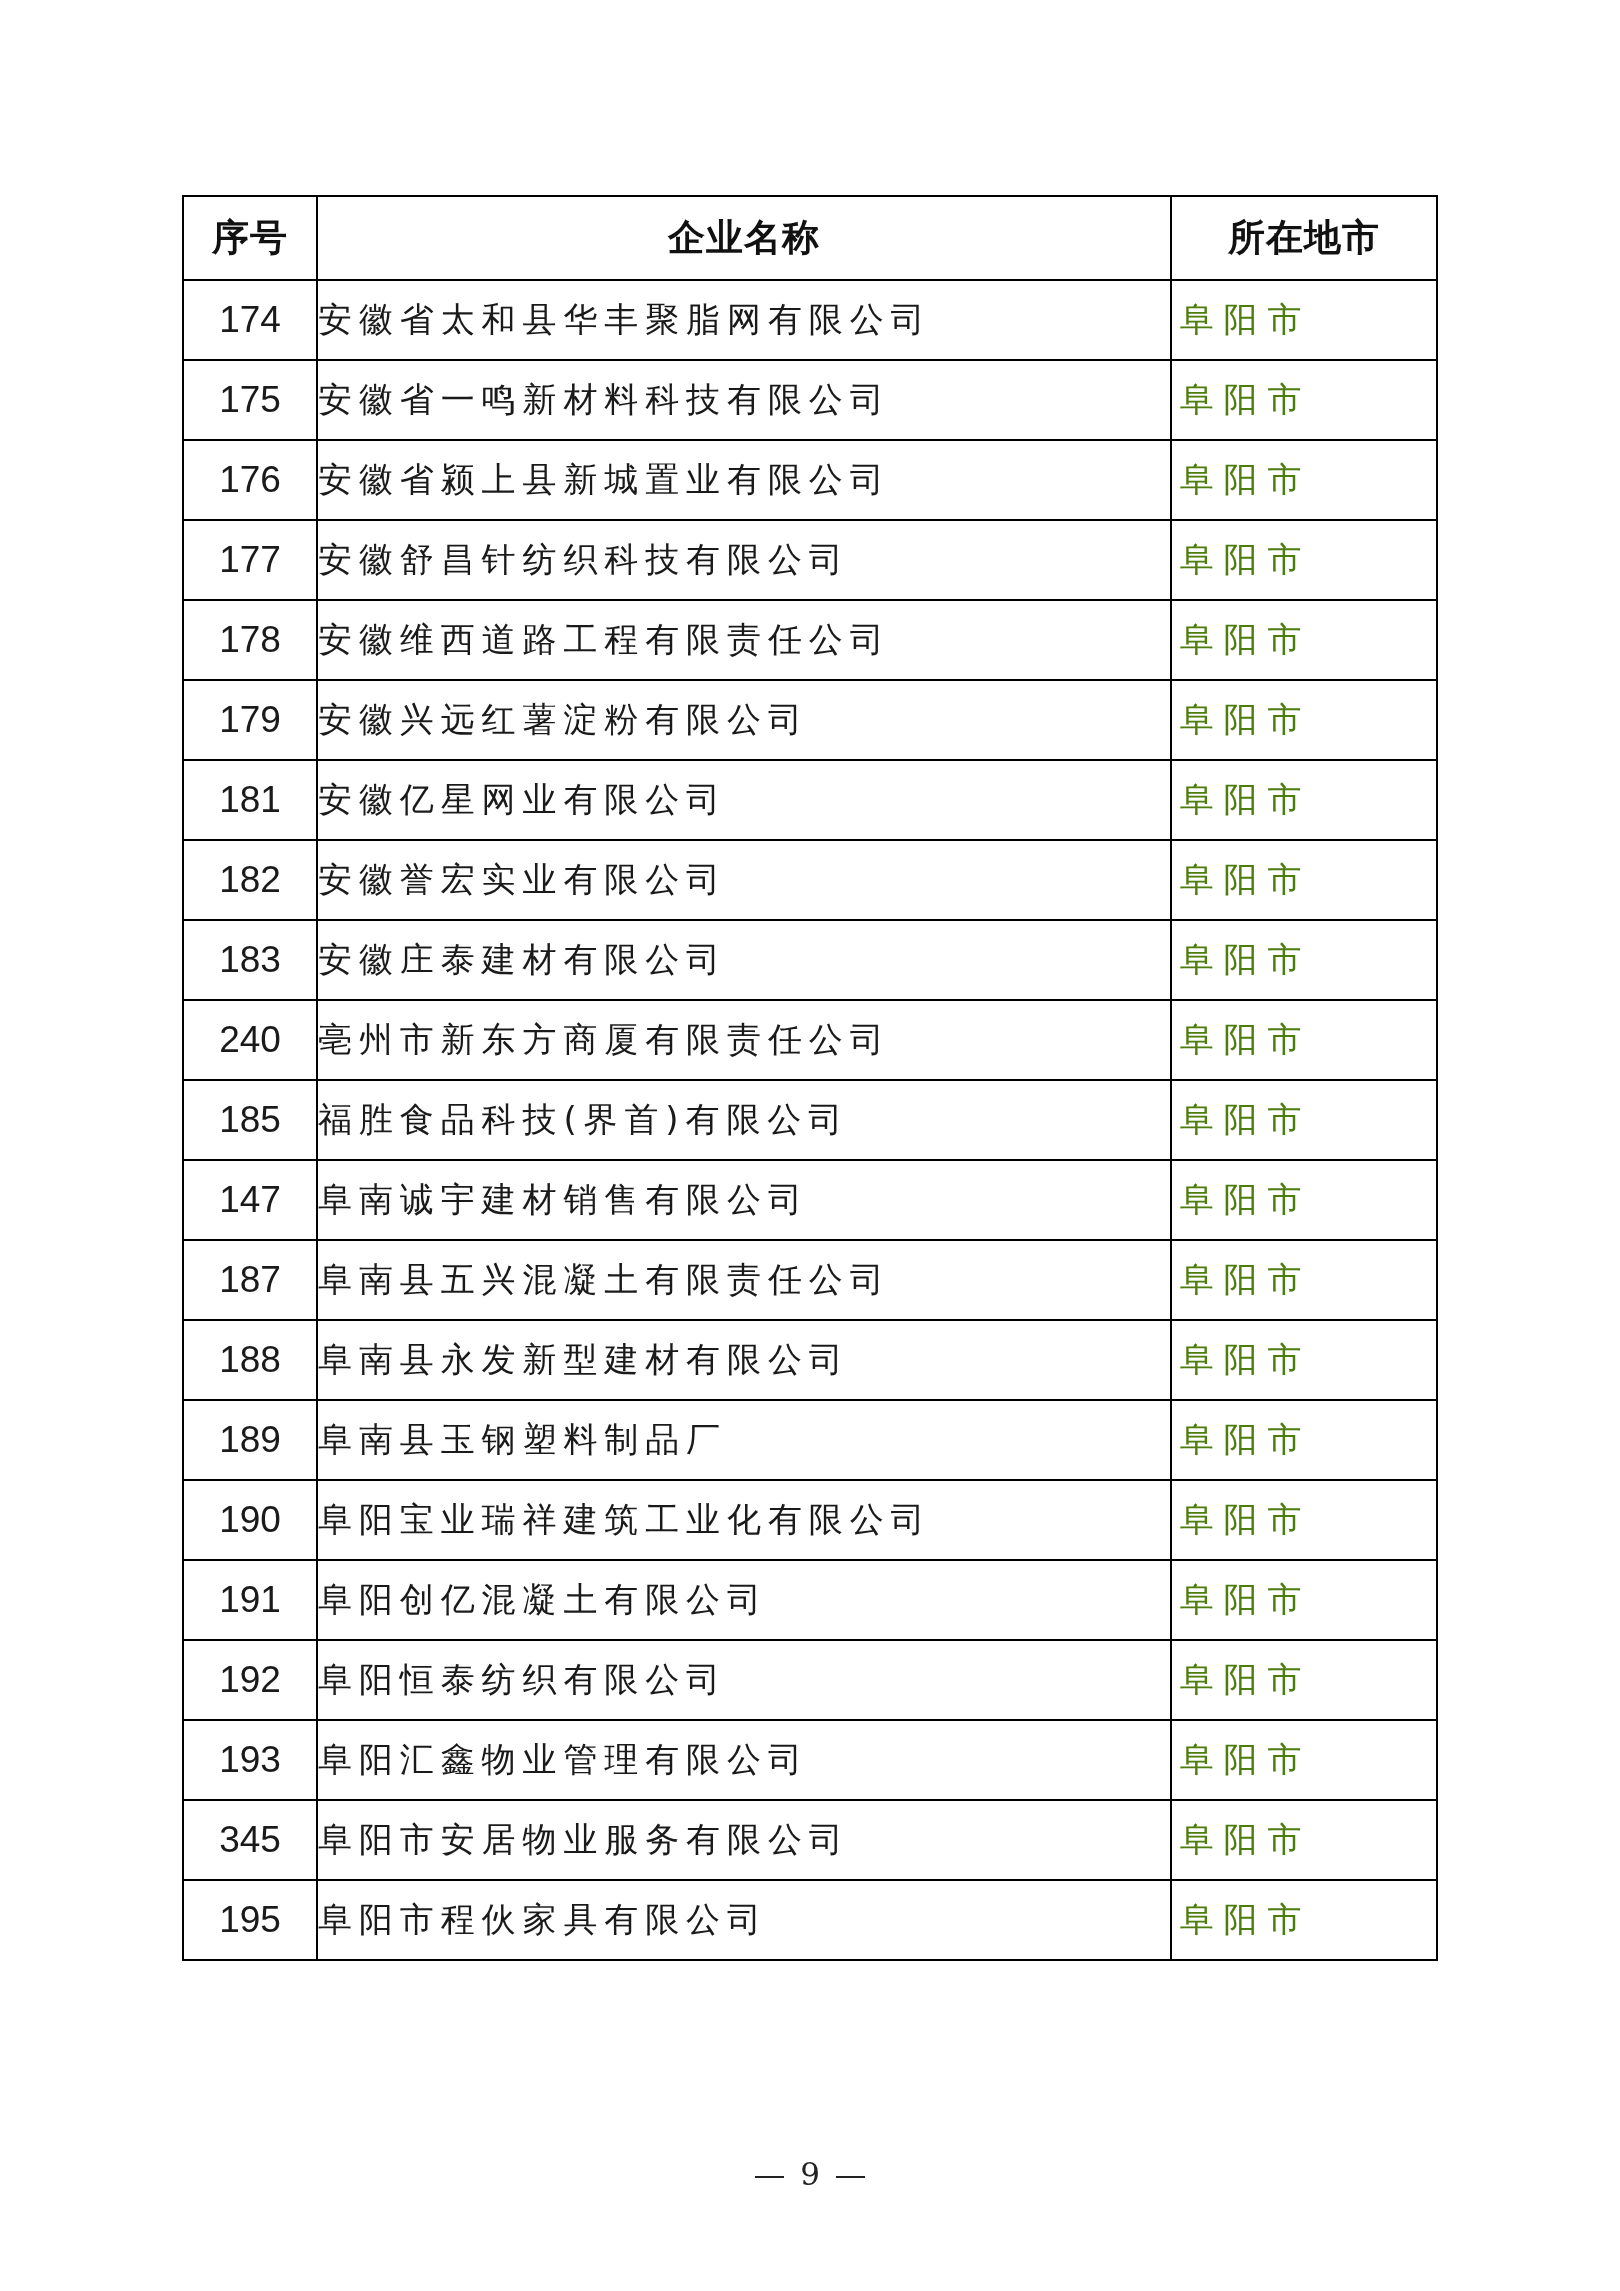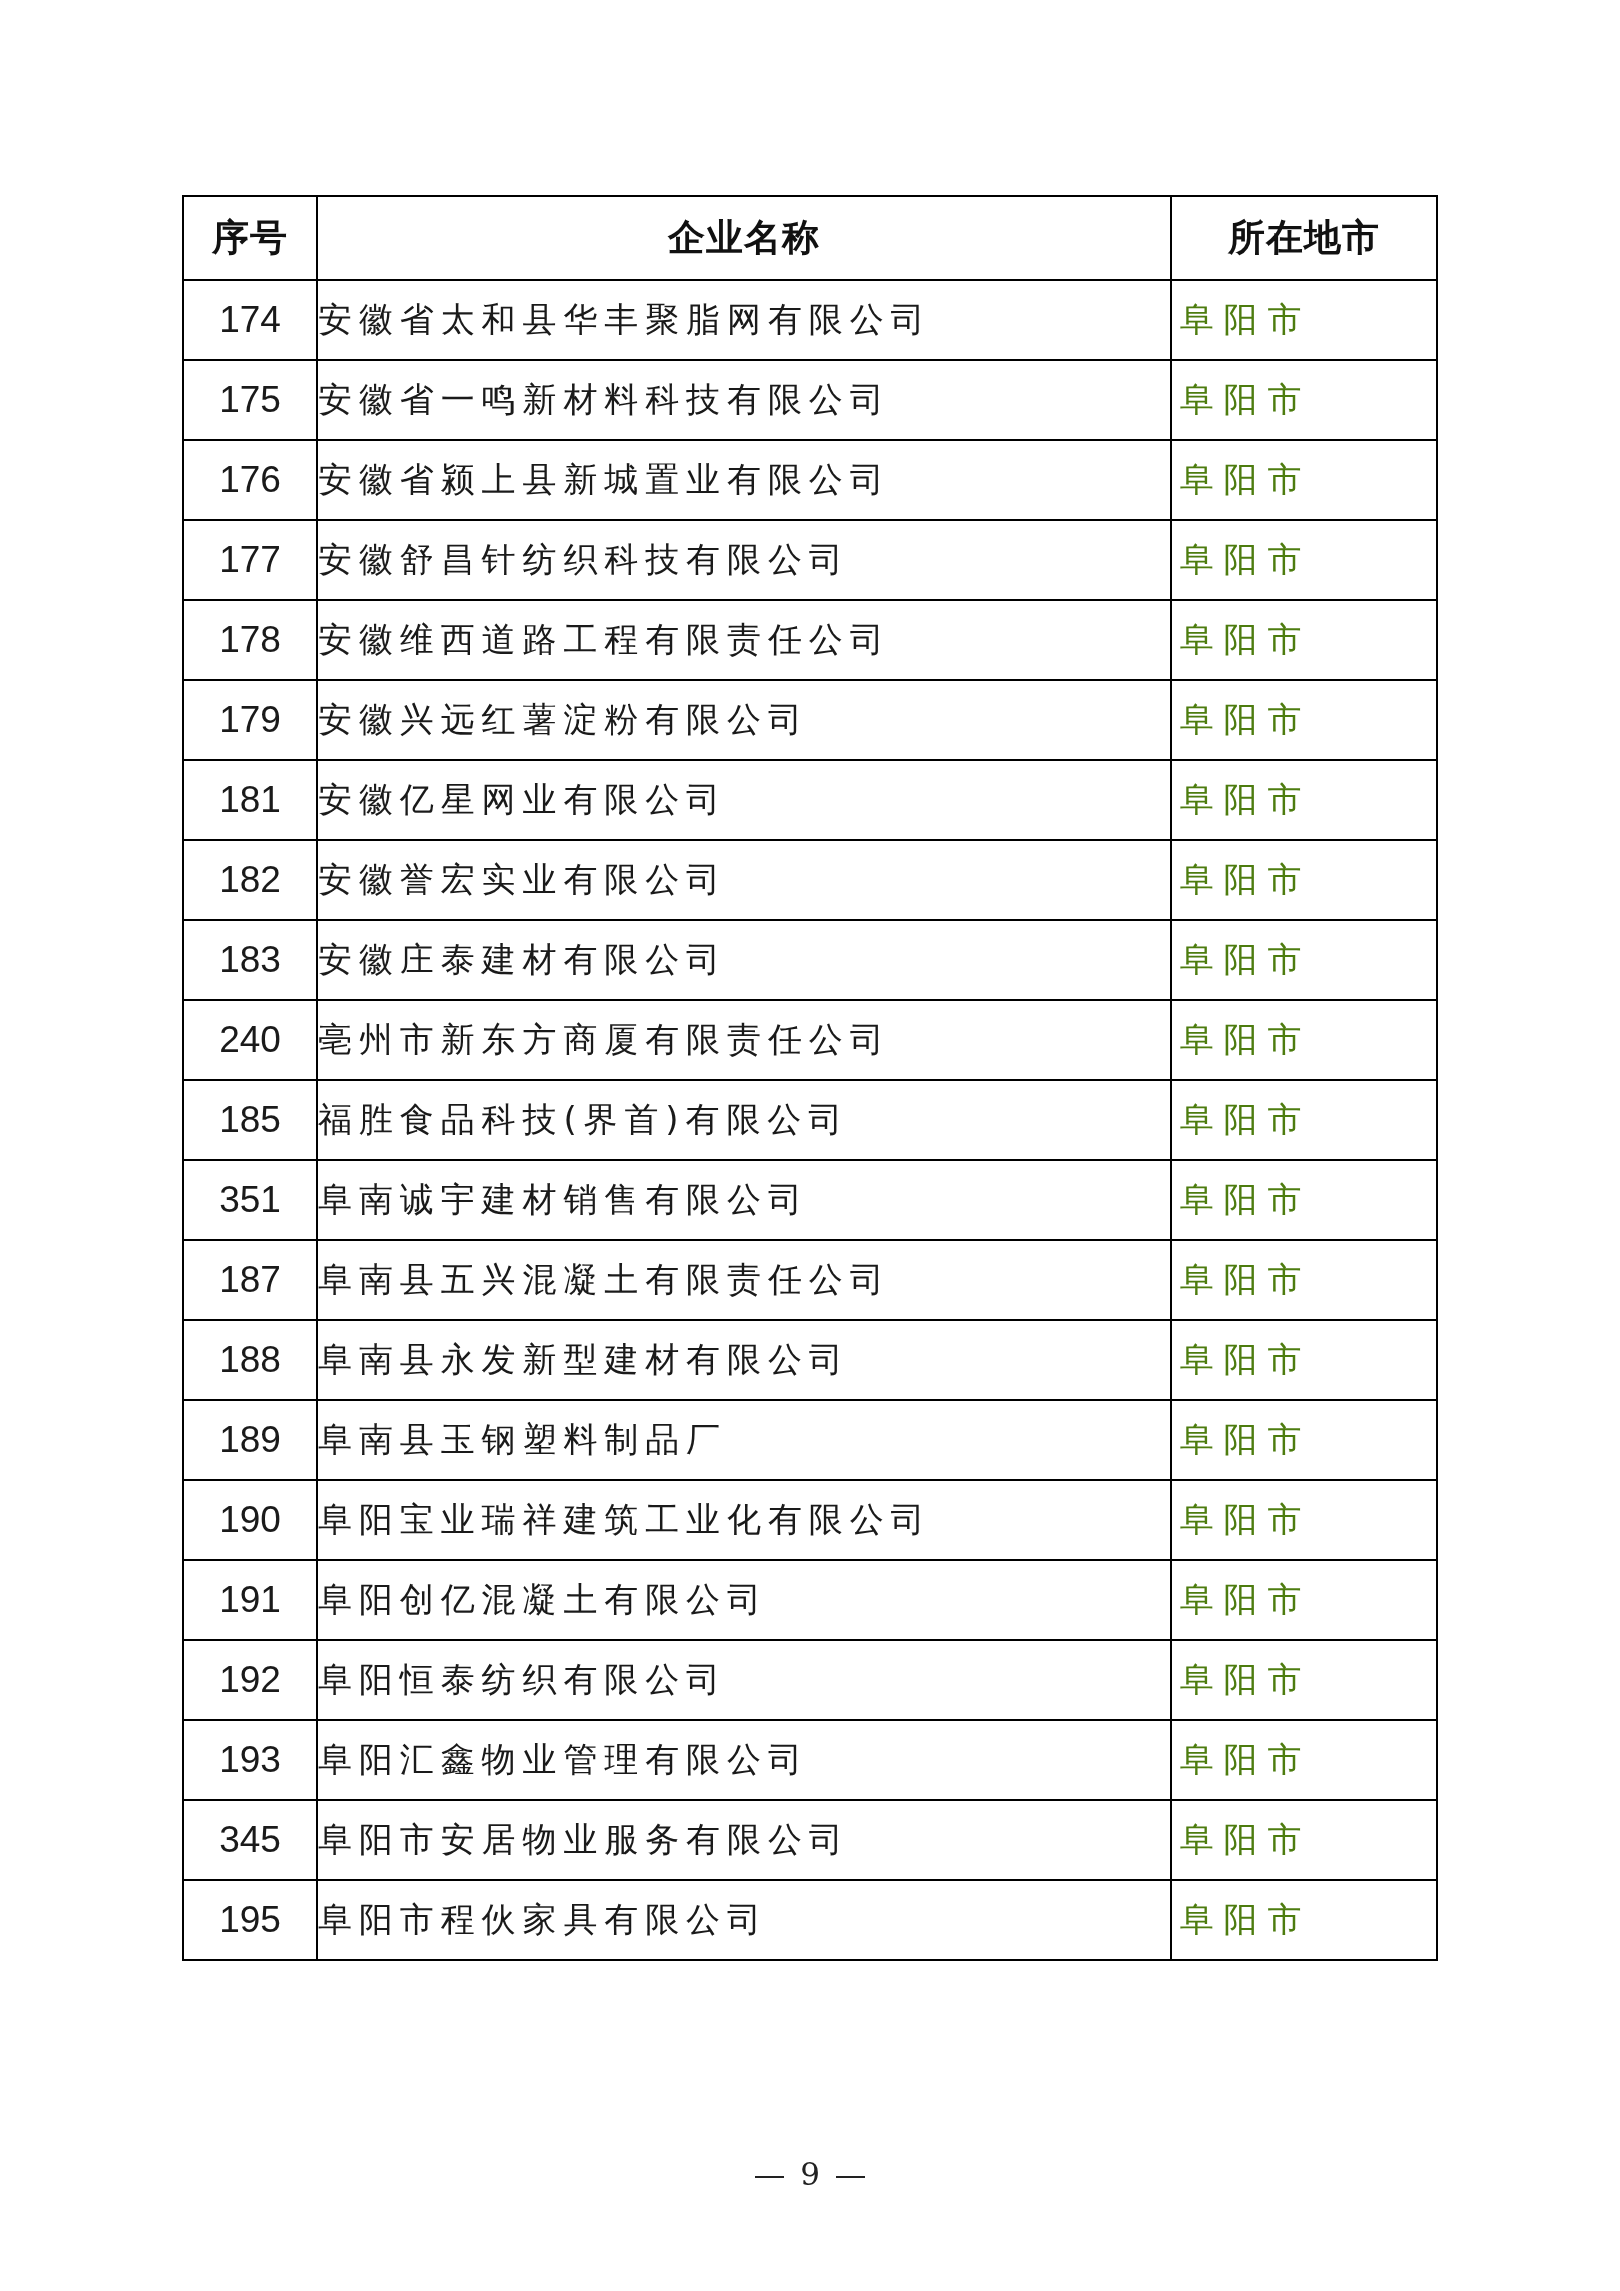--- a/index.html
+++ b/index.html
@@ -155,21 +155,21 @@
       <td class="idx">240</td>
       <td class="name">亳州市新东方商厦有限责任公司</td>
       <td class="city">阜阳市</td>
     </tr>
     <tr class="data-row">
       <td class="idx">185</td>
       <td class="name">福胜食品科技(界首)有限公司</td>
       <td class="city">阜阳市</td>
     </tr>
     <tr class="data-row">
-      <td class="idx">351</td>
+      <td class="idx">147</td>
       <td class="name">阜南诚宇建材销售有限公司</td>
       <td class="city">阜阳市</td>
     </tr>
     <tr class="data-row">
       <td class="idx">187</td>
       <td class="name">阜南县五兴混凝土有限责任公司</td>
       <td class="city">阜阳市</td>
     </tr>
     <tr class="data-row">
       <td class="idx">188</td>

